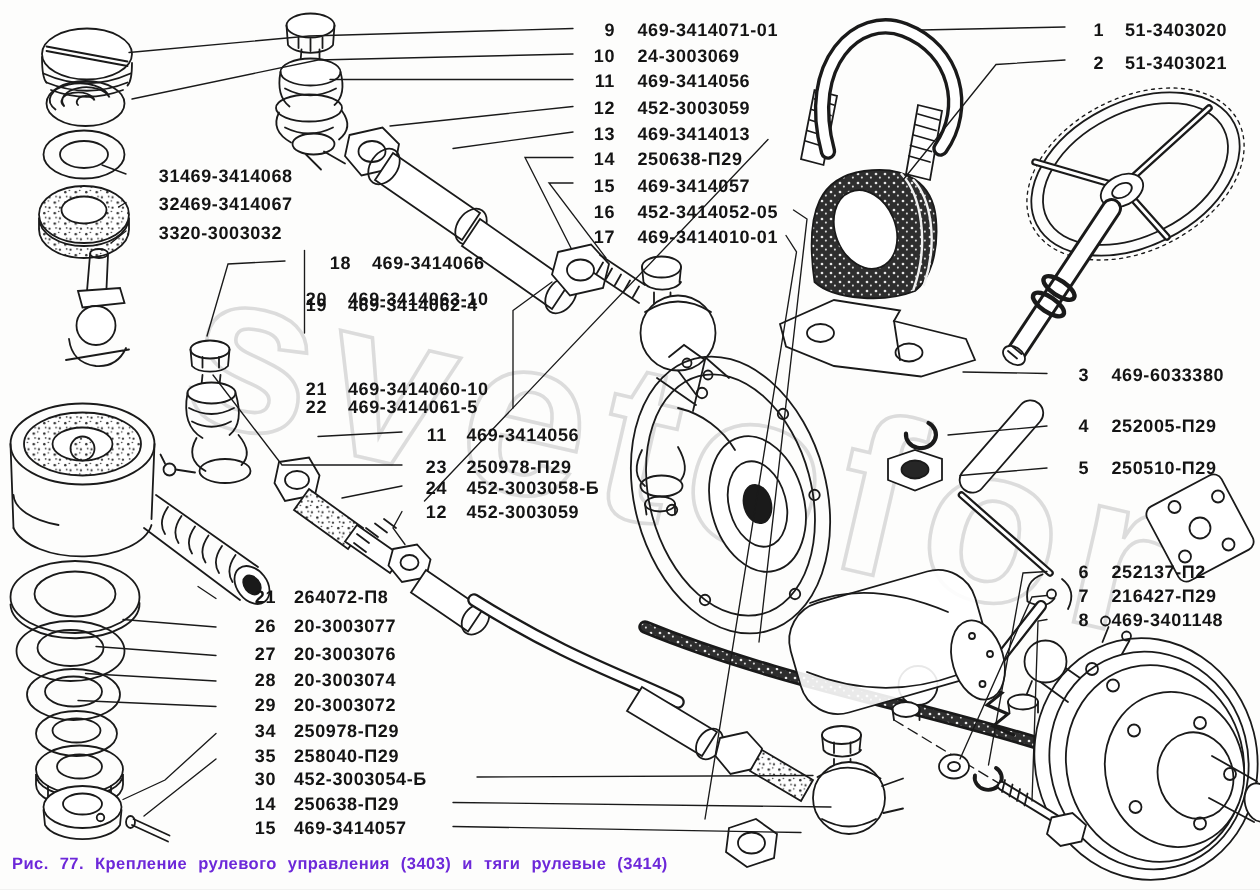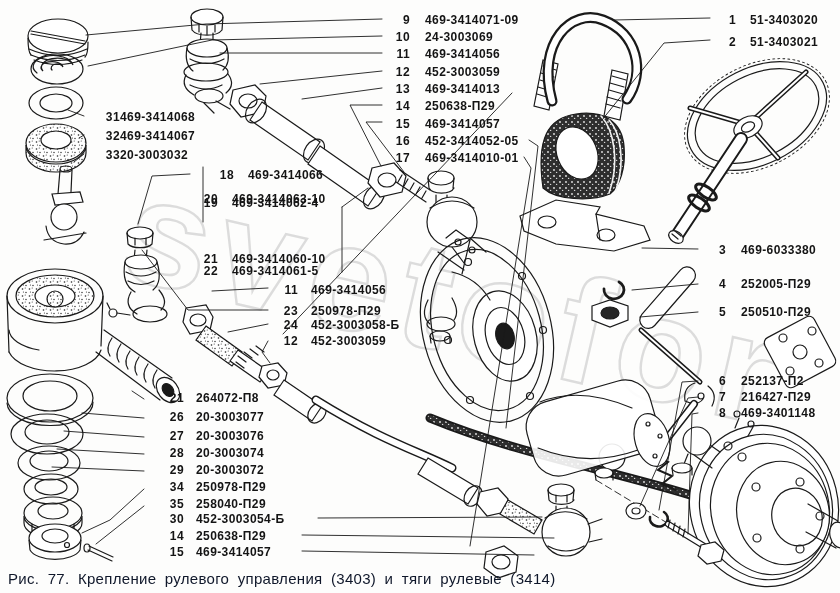--- a/index.html
+++ b/index.html
@@ -10,22 +10,22 @@
   .lbl .n{display:inline-block;text-align:right;}
   .lbl .c{display:inline-block;}
   .g-tr .n{width:26px;margin-right:15px}
   .g-cl .n{width:22px;margin-right:14px}
   .g-ul .n{width:32px;}
   .g-ml .n{width:24px;margin-right:14px}
   .g-md .n{width:26px;margin-right:13px}
   .g-co .n{width:24px;margin-right:15px}
   .g-kn .n{width:24px;margin-right:15px}
   .g-bl .n{width:36px;margin-right:12px}
-  #caption{position:absolute;left:8px;top:570px;font-weight:normal;font-size:15px;
-           letter-spacing:.3px;word-spacing:4px;color:#0f172a;}
+  #caption{position:absolute;left:8px;top:570px;font-weight:bold;font-size:11px;
+           letter-spacing:.3px;word-spacing:4px;color:#6d28d9;}
 </style>
 </head>
 <body>
 
 <div id="page">
 
 <svg id="art" width="840" height="593" viewBox="0 0 840 593">
   <defs>
     <pattern id="spk" width="7" height="7" patternUnits="userSpaceOnUse">
       <rect width="7" height="7" fill="#fff"></rect>
@@ -362,21 +362,21 @@
       <path d="M144,471 L52,467"></path>
       <path d="M144,489 L110,520 L82,533"></path>
       <path d="M144,506 L96,544"></path>
       <path d="M318,518 L542,517"></path>
       <path d="M302,535 L554,538"></path>
       <path d="M302,551 L534,555"></path>
     </g>
   </g>
 </svg>
 
-<div class="lbl g-tr" style="left:384px;top:13px"><span class="n">9</span><span class="c">469-3414071-09</span></div>
+<div class="lbl g-tr" style="left:384px;top:13px"><span class="n">9</span><span class="c">469-3414071-01</span></div>
 <div class="lbl g-tr" style="left:384px;top:30px"><span class="n">10</span><span class="c">24-3003069</span></div>
 <div class="lbl g-tr" style="left:384px;top:47px"><span class="n">11</span><span class="c">469-3414056</span></div>
 <div class="lbl g-tr" style="left:384px;top:65px"><span class="n">12</span><span class="c">452-3003059</span></div>
 <div class="lbl g-tr" style="left:384px;top:82px"><span class="n">13</span><span class="c">469-3414013</span></div>
 <div class="lbl g-tr" style="left:384px;top:99px"><span class="n">14</span><span class="c">250638-П29</span></div>
 <div class="lbl g-tr" style="left:384px;top:117px"><span class="n">15</span><span class="c">469-3414057</span></div>
 <div class="lbl g-tr" style="left:384px;top:134px"><span class="n">16</span><span class="c">452-3414052-05</span></div>
 <div class="lbl g-tr" style="left:384px;top:151px"><span class="n">17</span><span class="c">469-3414010-01</span></div>
 
 <div class="lbl g-cl" style="left:714px;top:13px"><span class="n">1</span><span class="c">51-3403020</span></div>

